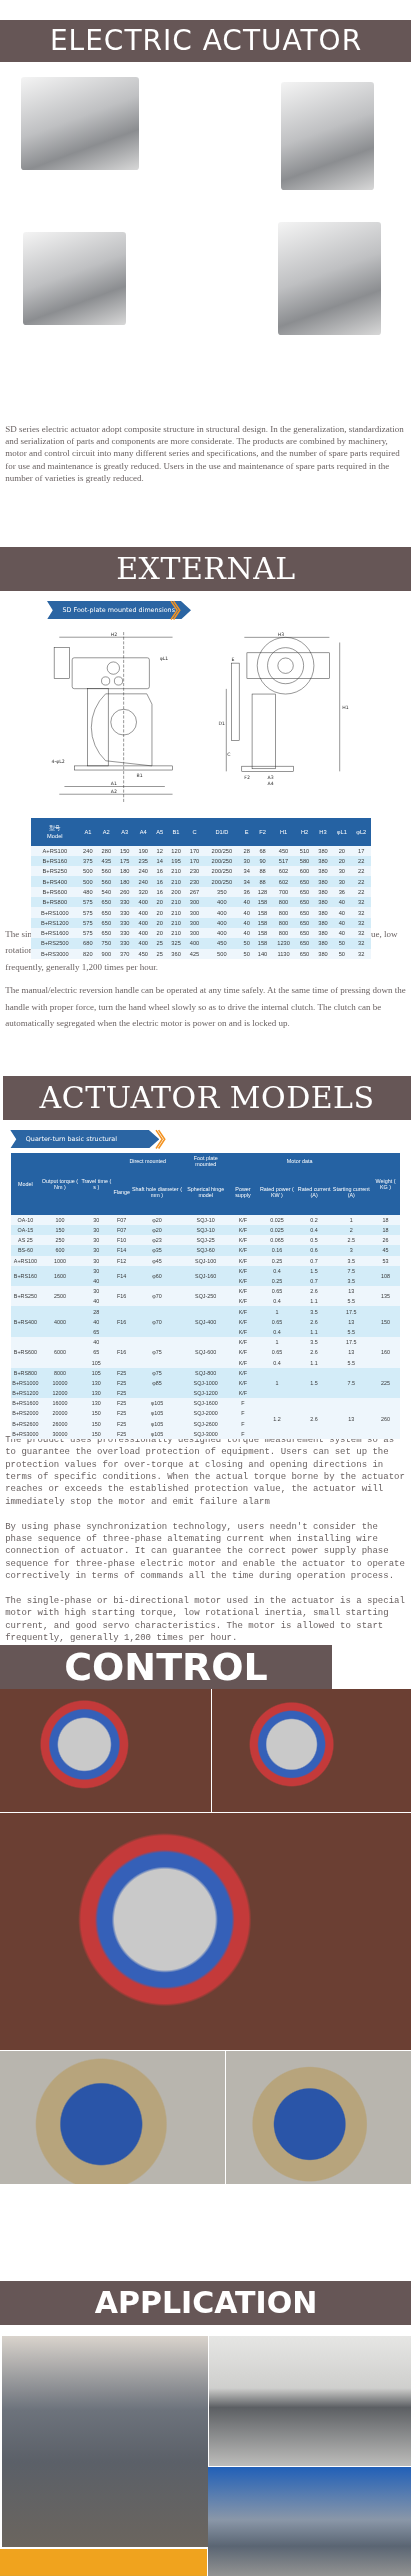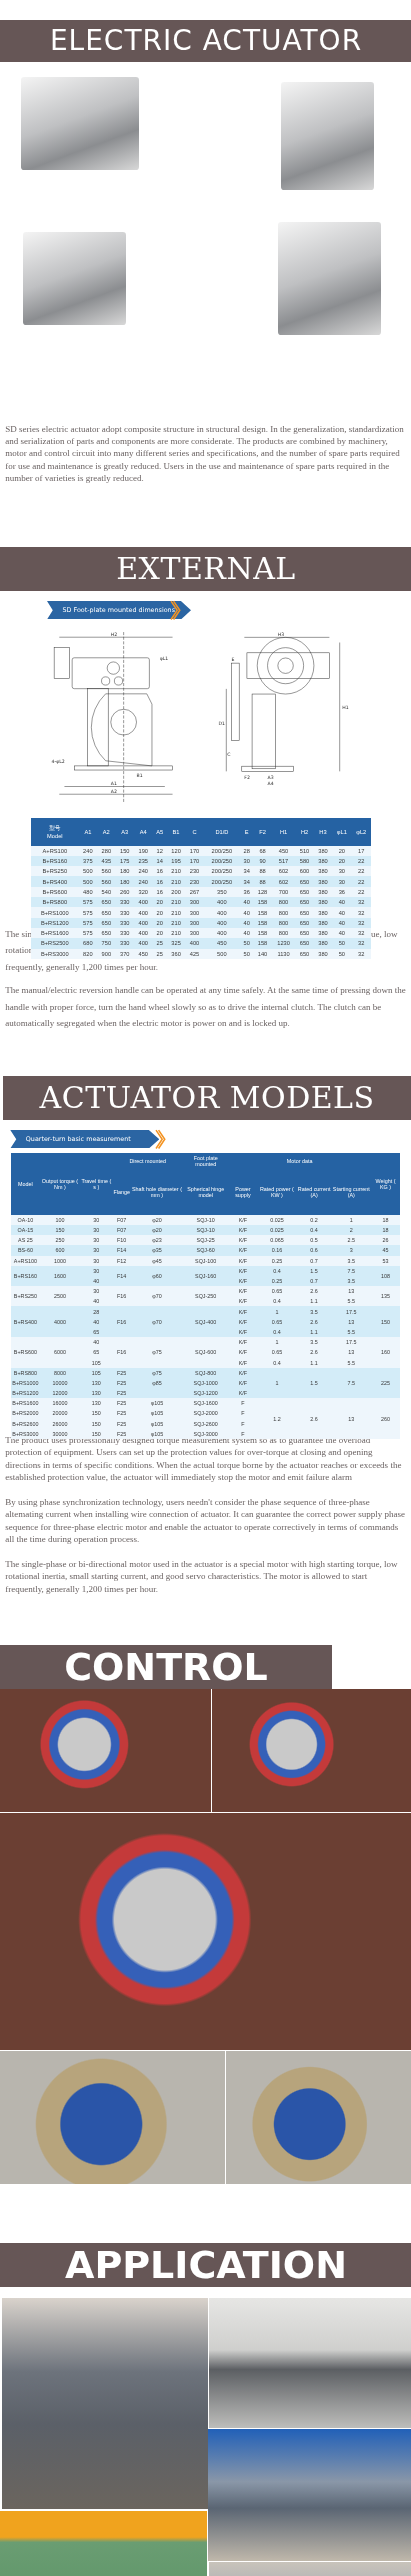--- a/index.html
+++ b/index.html
@@ -347,21 +347,21 @@
     <p style="margin-bottom:7.2px">The single-phase or bi-directional motor used in the actuator is a special motor with high starting torque, low rotational inertia, small starting current, and good servo characteristics. The motor is allowed to start frequently, generally 1,200 times per hour.</p>
     <p>The manual/electric reversion handle can be operated at any time safely. At the same time of pressing down the handle with proper force, turn the hand wheel slowly so as to drive the internal clutch. The clutch can be automatically segregated when the electric motor is power on and is locked up.</p>
   </div>
 
   <div class="banner serif" style="height:44px; line-height:44px; font-size:30px; margin-left:2.6px; width:409px;">
     <span>ACTUATOR MODELS</span>
   </div>
 
   <div style="position:relative; height:309px;">
     <div class="tag" style="left:10.3px; top:10.3px; width:149px;">
-      <span>Quarter-turn basic measurement</span>
+      <span>Quarter-turn basic structural</span>
     </div>
     <svg class="tag-chev" style="left:155px; top:9.3px;" viewBox="0 0 22 40">
         <polyline points="2,2 14,20 2,38" fill="none" stroke="#f39322" stroke-width="3"></polyline>
         <polyline points="7,2 19,20 7,38" fill="none" stroke="#f39322" stroke-width="3"></polyline>
       </svg>
 
     <table class="spec" style="position:absolute; left:11.3px; top:33px; width:389px; font-size:5.4px;">
       <thead>
         <tr>
           <th rowspan="2">Model</th>
@@ -610,21 +610,21 @@
             <td>150</td>
             <td>F25</td>
             <td>φ105</td>
             <td>SQJ-3000</td>
             <td>F</td>
           </tr>
         </tbody>
     </table>
   </div>
 
-  <div class="para" style="height:216px; padding-top:5.2px;">
+  <div class="para" style="height:216px; padding-top:5.2px;font-family:Liberation Mono, monospace;">
     <p style="margin-bottom:12.4px">The product uses professionally designed torque measurement system so as to guarantee the overload protection of equipment. Users can set up the protection values for over-torque at closing and opening directions in terms of specific conditions. When the actual torque borne by the actuator reaches or exceeds the established protection value, the actuator will immediately stop the motor and emit failure alarm</p>
     <p style="margin-bottom:12.4px">By using phase synchronization technology, users needn't consider the phase sequence of three-phase altemating current when installing wire connection of actuator. It can guarantee the correct power supply phase sequence for three-phase electric motor and enable the actuator to operate correctively in terms of commands all the time during operation process.</p>
     <p style="margin-bottom:12.4px">The single-phase or bi-directional motor used in the actuator is a special motor with high starting torque, low rotational inertia, small starting current, and good servo characteristics. The motor is allowed to start frequently, generally 1,200 times per hour.</p>
   </div>
 
   <div class="banner bold" style="height:44px; line-height:44px; font-size:38px; width:332px;">
     <span>CONTROL BOARD</span>
   </div>
   <div class="photo-grid" style="height:505px;">
     <div class="photo ph-board" style="left:0; top:0; width:211px; height:123px;">
@@ -639,21 +639,21 @@
     <div class="photo ph-blue" style="left:0; top:362px; width:225px; height:133px;">
         <span class="ph-label">control-board-installed-left</span>
       </div>
     <div class="photo ph-blue" style="left:226px; top:362px; width:186px; height:133px;">
         <span class="ph-label">control-board-installed-right</span>
       </div>
   </div>
 
   <div style="height:49px"></div>
 
-  <div class="banner bold" style="height:44px; line-height:44px; font-size:38px;">
+  <div class="banner bold" style="height:44px; line-height:44px; font-size:30px;margin-top:38px;">
     <span>APPLICATION</span>
   </div>
   <div class="photo-grid" style="height:484px;">
     <div class="photo ph-site1" style="left:1.5px; top:11.3px; width:206px; height:211px;">
         <span class="ph-label">fan-damper-actuator-site</span>
       </div>
     <div class="photo ph-site2" style="left:209px; top:11.3px; width:203px; height:130px;">
         <span class="ph-label">actuator-on-pipe-closeup</span>
       </div>
     <div class="photo ph-site4" style="left:208px; top:142px; width:204px; height:132px;">

